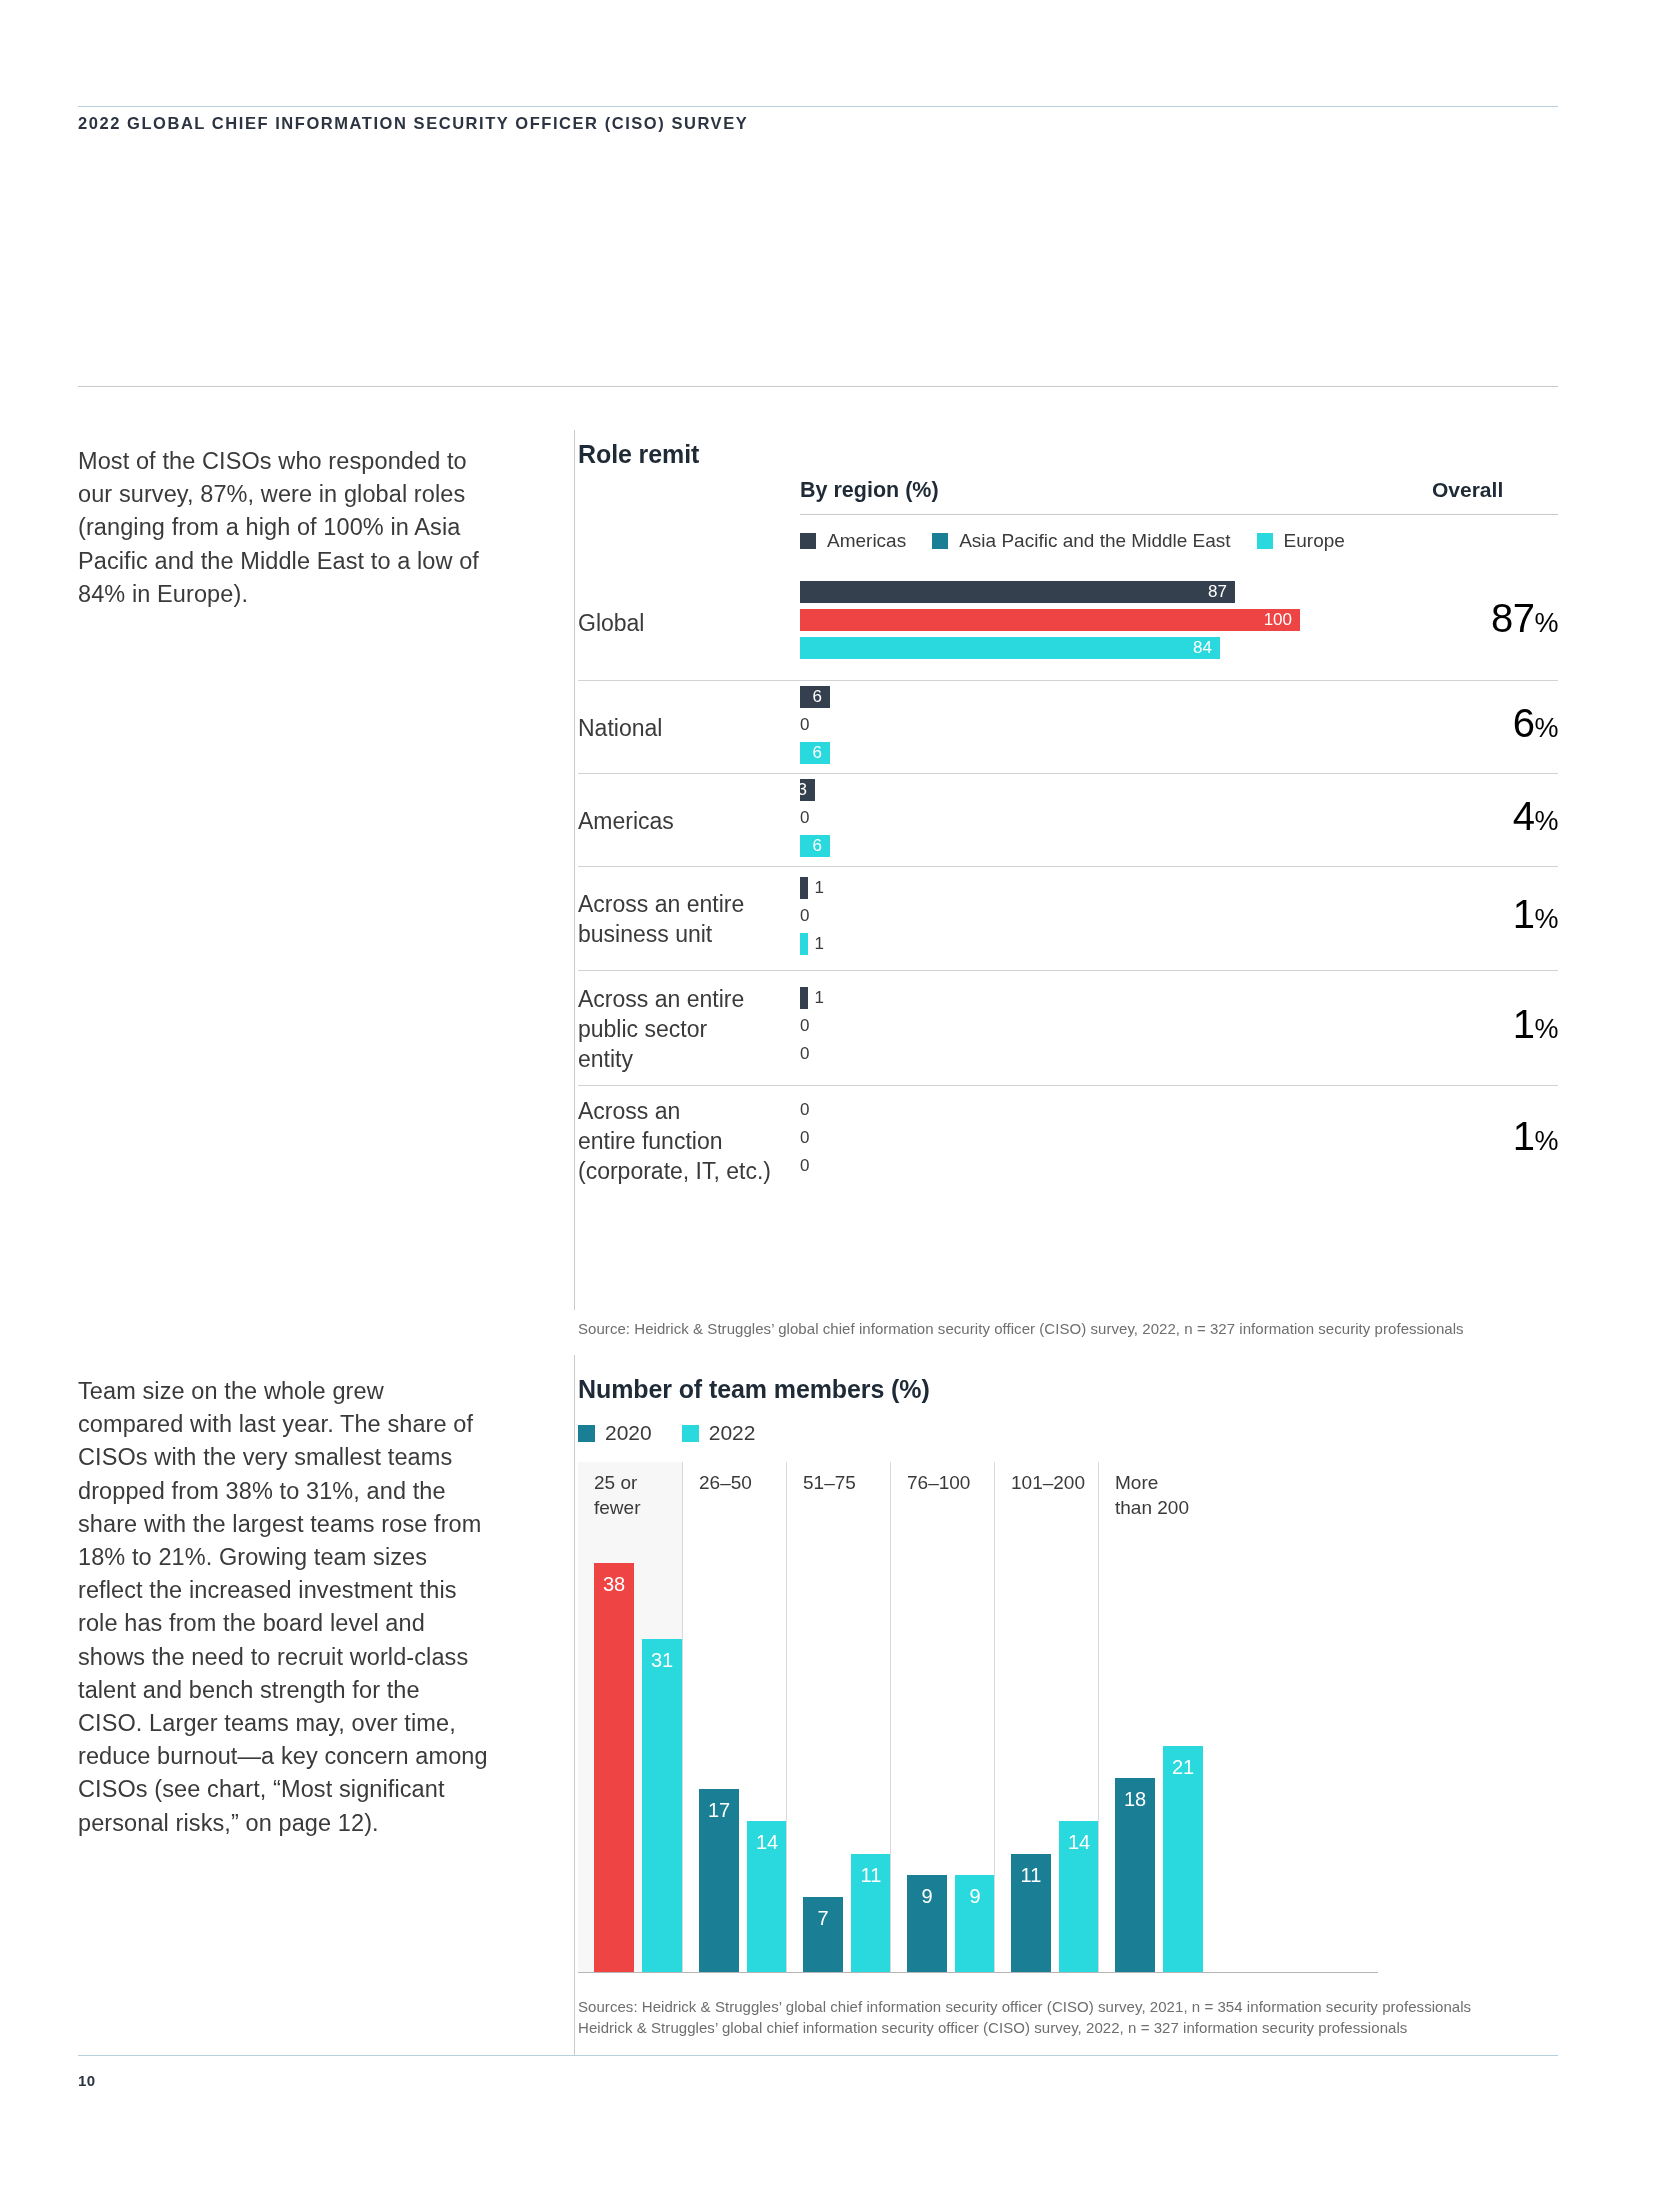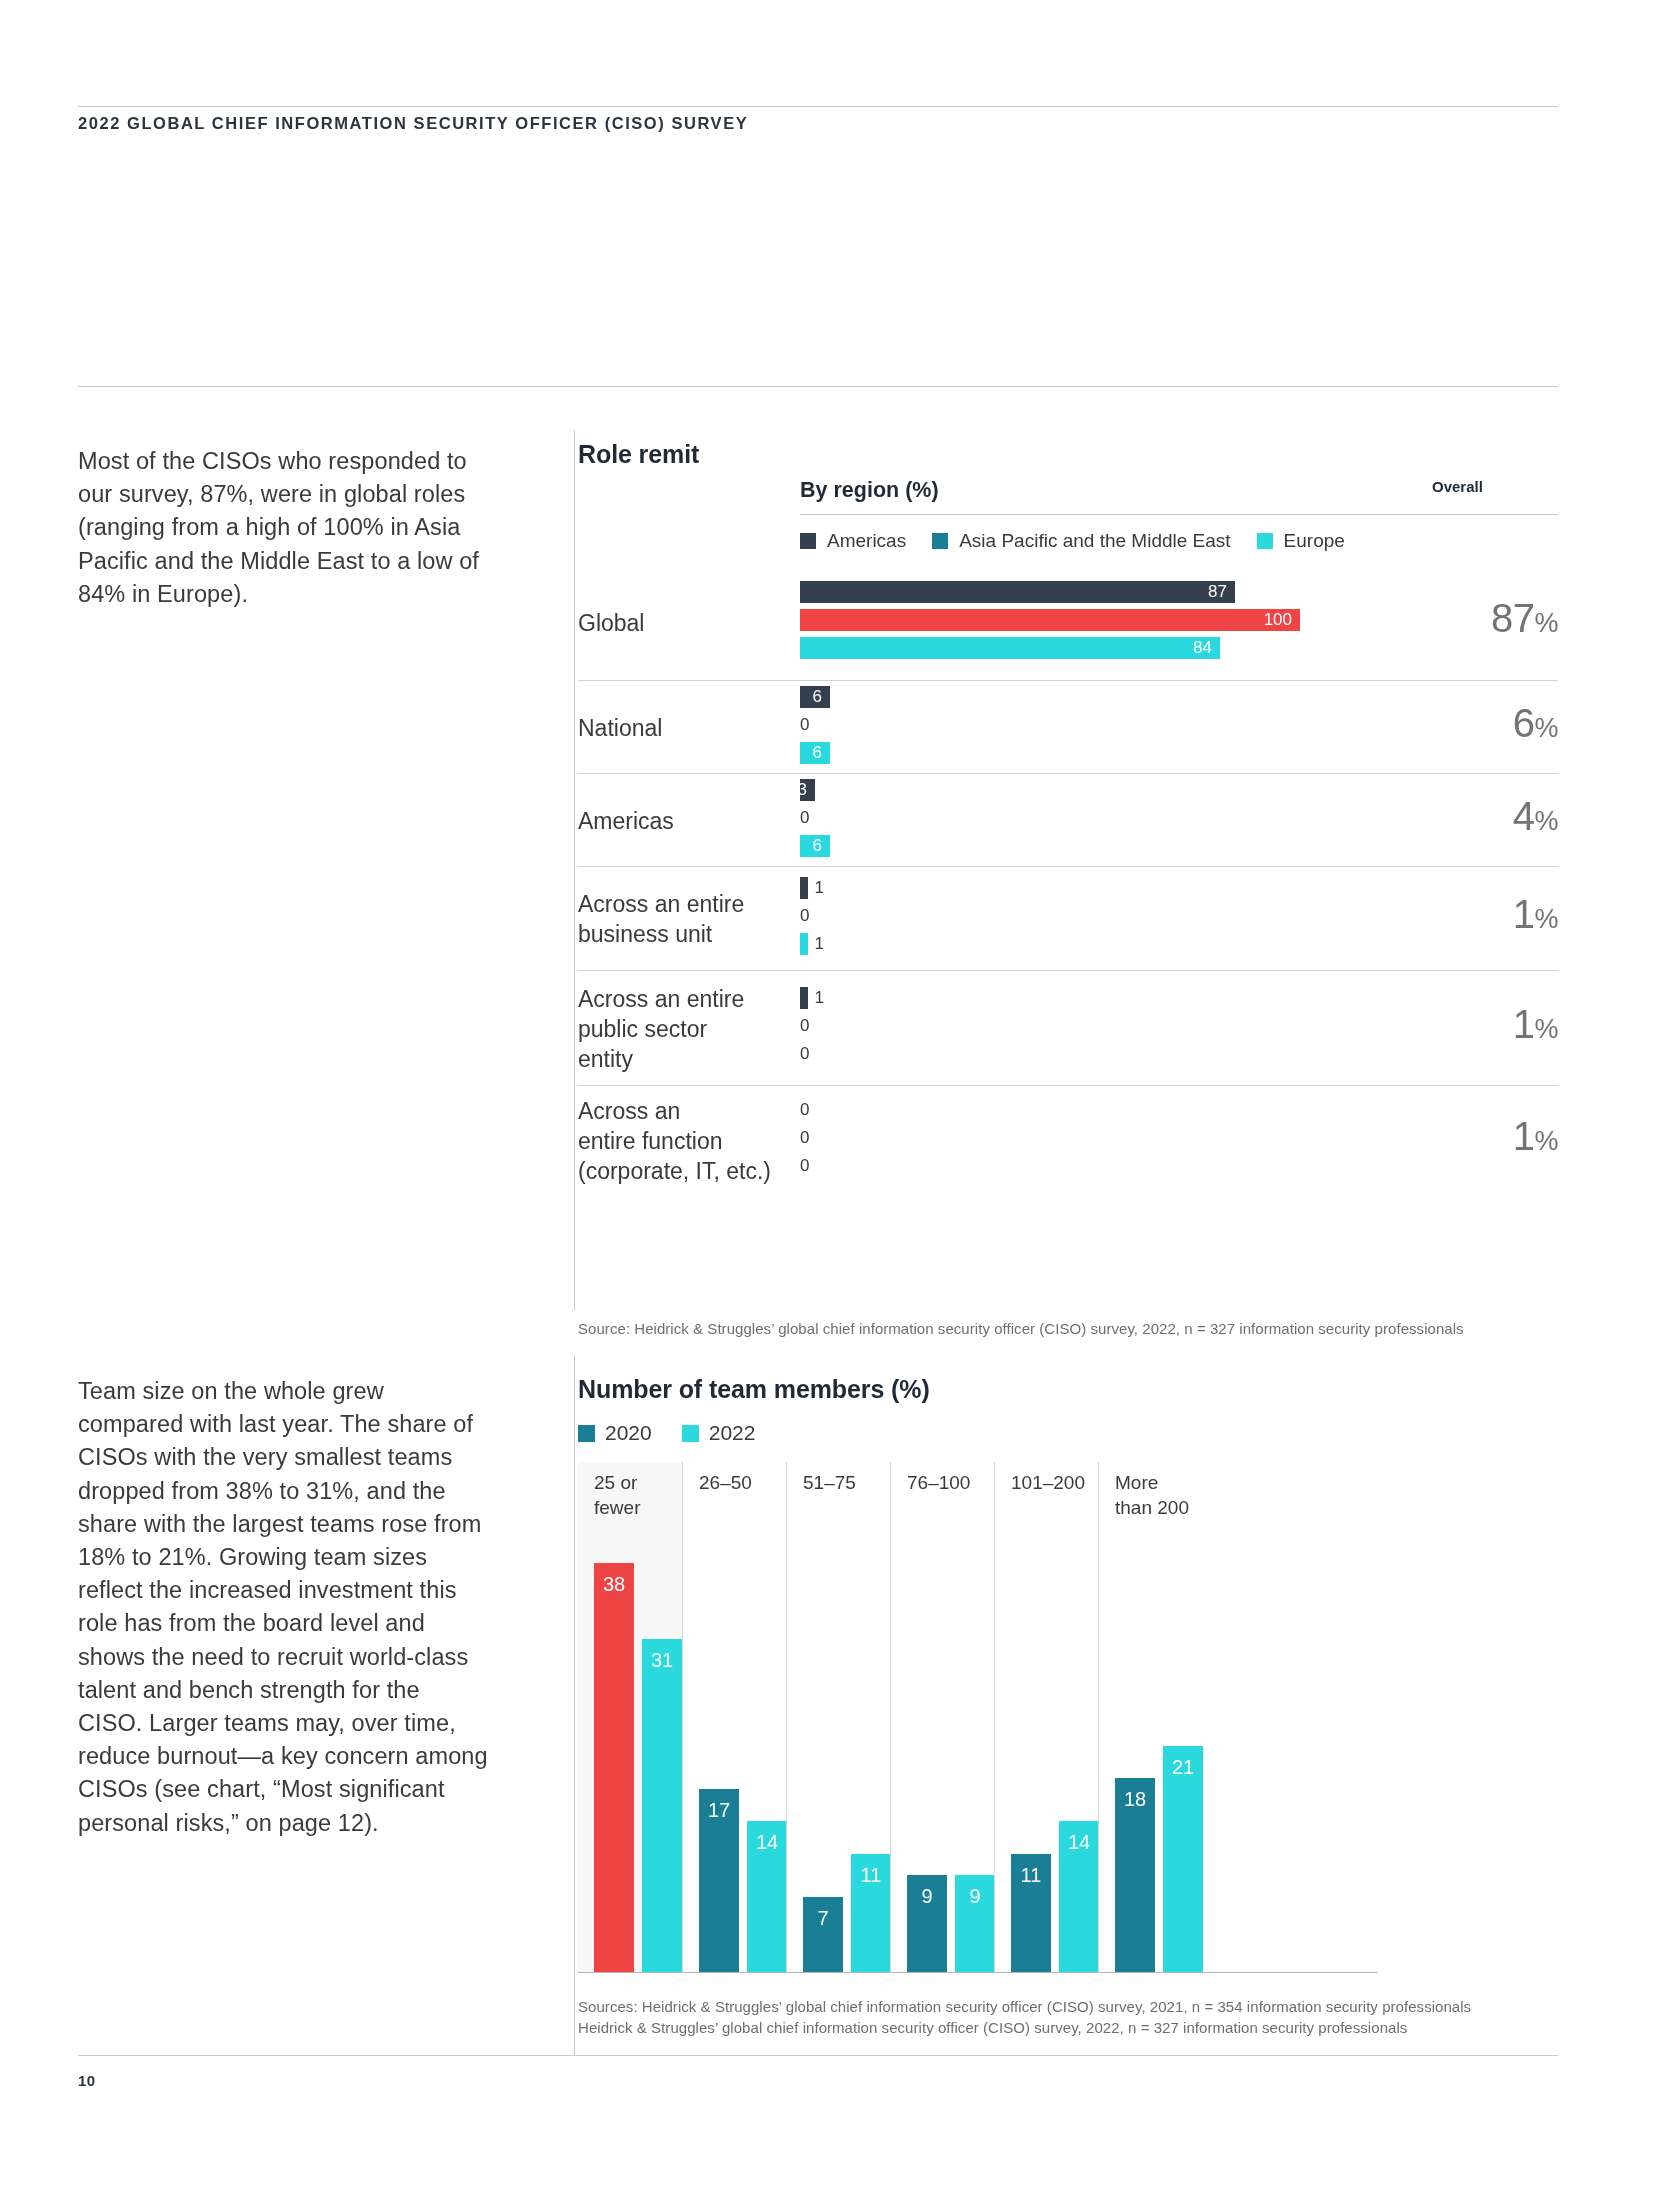--- a/index.html
+++ b/index.html
@@ -55,21 +55,21 @@
   #panel1{position:absolute;left:578px;top:440px;width:980px;}
   .chart-title{
     font-size:25px;font-weight:700;color:#1f2a37;letter-spacing:-.1px;
   }
   .rr-byregion{
     position:absolute;left:800px;top:478px;
     font-size:21.5px;font-weight:700;color:#1f2a37;
   }
   .rr-overall{
     position:absolute;left:1432px;top:478px;
-    font-size:15px;font-weight:700;color:#1f2a37;
+    font-size:21px;font-weight:700;color:#1f2a37;
   }
   .rr-rule{
     position:absolute;left:800px;top:514px;width:758px;height:1px;background:#c9c9c9;
   }
   .legend1{
     position:absolute;left:800px;top:530px;
     display:flex;align-items:center;gap:0px;
     font-size:19px;color:#3a3a3a;font-weight:300;
   }
   .legend1 .lg{display:flex;align-items:center;margin-right:26px;white-space:nowrap;}
@@ -92,21 +92,21 @@
     position:absolute;right:8px;top:50%;transform:translateY(-50%);
     font-size:17px;color:#ffffff;font-weight:300;
   }
   .bar.tiny .val{right:-16px;color:#3a3a3a;}
   .zeroval{
     position:absolute;left:0;top:50%;transform:translateY(-50%);
     font-size:17px;color:#3a3a3a;font-weight:300;
   }
   .rr-overall-val{
     position:absolute;right:0px;
-    font-size:40px;font-weight:300;color:#737373;letter-spacing:-.5px;
+    font-size:40px;font-weight:300;color:#000000;letter-spacing:-.5px;
   }
   .rr-overall-val .pct{font-size:27px;}
 
   .source{
     position:absolute;font-size:15px;color:#6e6e6e;font-weight:300;
     line-height:21px;letter-spacing:.05px;
   }
   #source1{left:578px;top:1318px;width:980px;}
 
   

